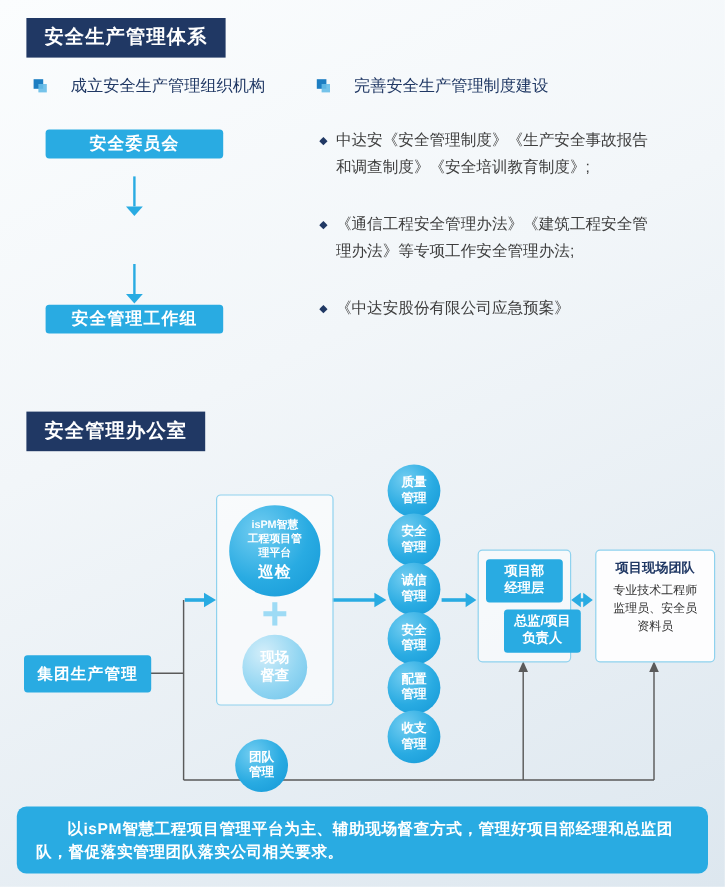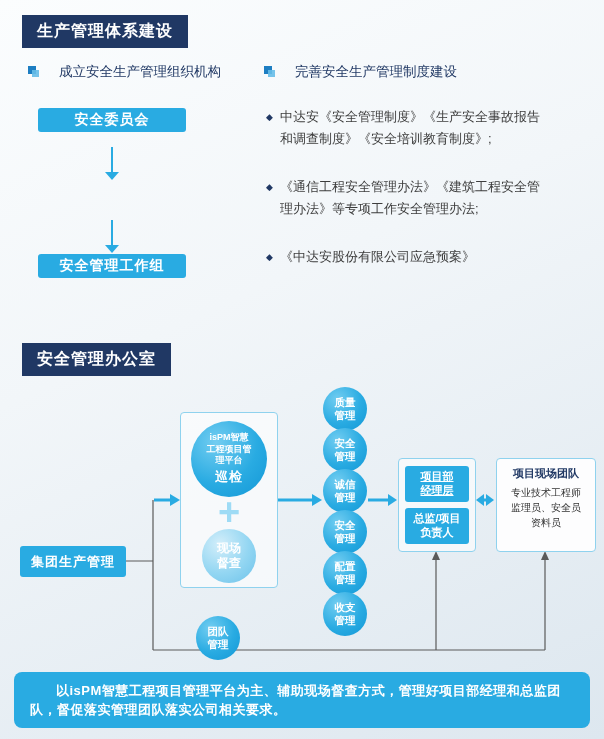--- a/index.html
+++ b/index.html
@@ -86,23 +86,23 @@
 
   #team-circle{position:absolute;left:196px;top:616px;width:44px;height:44px;z-index:2;}
   #team-circle span{display:block;width:24px;font-size:10.5px;line-height:1.2;}
 
   #manager-panel{left:398px;top:458px;width:76px;height:92px;}
   .mgr-box{
     position:absolute;left:6px;width:64px;height:36px;background:#29abe2;border-radius:3px;
     color:#fff;font-weight:bold;font-size:11px;text-align:center;
     display:flex;align-items:center;justify-content:center;
   }
-  #mgr-box-1{top:7px;text-decoration:underline;}
+  #mgr-box-1{top:7px;}
   #mgr-box-1 span{display:block;width:36px;line-height:1.25;}
-  #mgr-box-2{top:49px;}
+  #mgr-box-2{top:49px;margin-left:15px;}
   #mgr-box-2 span{display:block;width:52px;line-height:1.25;}
 
   #team-panel{left:496px;top:458px;width:98px;height:92px;background:#fdfdfe;}
   .team-title{margin-top:7px;text-align:center;color:#203864;font-weight:bold;font-size:11px;}
   .team-line{text-align:center;color:#333;font-size:10px;line-height:15px;}
   .team-line.first{margin-top:4px;}
 
   
   .banner{
     position:absolute;left:14px;top:672px;width:576px;height:56px;
@@ -127,21 +127,21 @@
     <path d="M277,500 H313" stroke="#29abe2" stroke-width="3"></path>
     <polygon points="322,500 312,494 312,506" fill="#29abe2"></polygon>
     <path d="M368,500 H389" stroke="#29abe2" stroke-width="3"></path>
     <polygon points="397,500 388,494 388,506" fill="#29abe2"></polygon>
 
     <path d="M482,500 H488" stroke="#29abe2" stroke-width="3"></path>
     <polygon points="476,500 484,494 484,506" fill="#29abe2"></polygon>
     <polygon points="494,500 486,494 486,506" fill="#29abe2"></polygon>
   </svg>
 
-  <div class="badge" id="badge-safety">生产管理体系建设</div>
+  <div class="badge" id="badge-safety">安全生产管理体系</div>
 
   <div class="col-heading" id="org-heading">
     <span class="marker">
       <span class="sq1"></span>
         <span class="sq2"></span>
     </span>
     <span>成立安全生产管理组织机构</span>
   </div>
 
   <div class="org-box" id="org-box-1">安全委员会</div>

